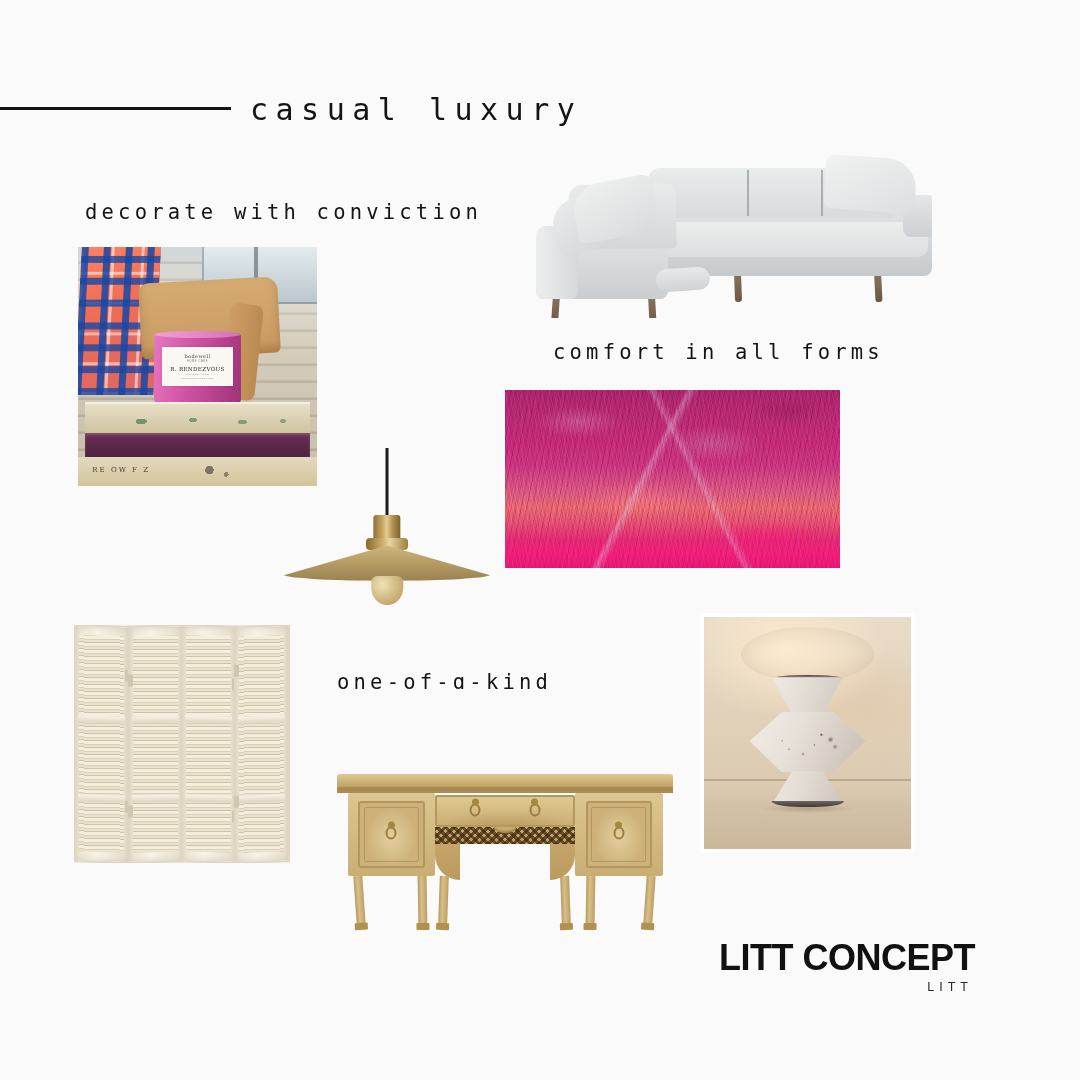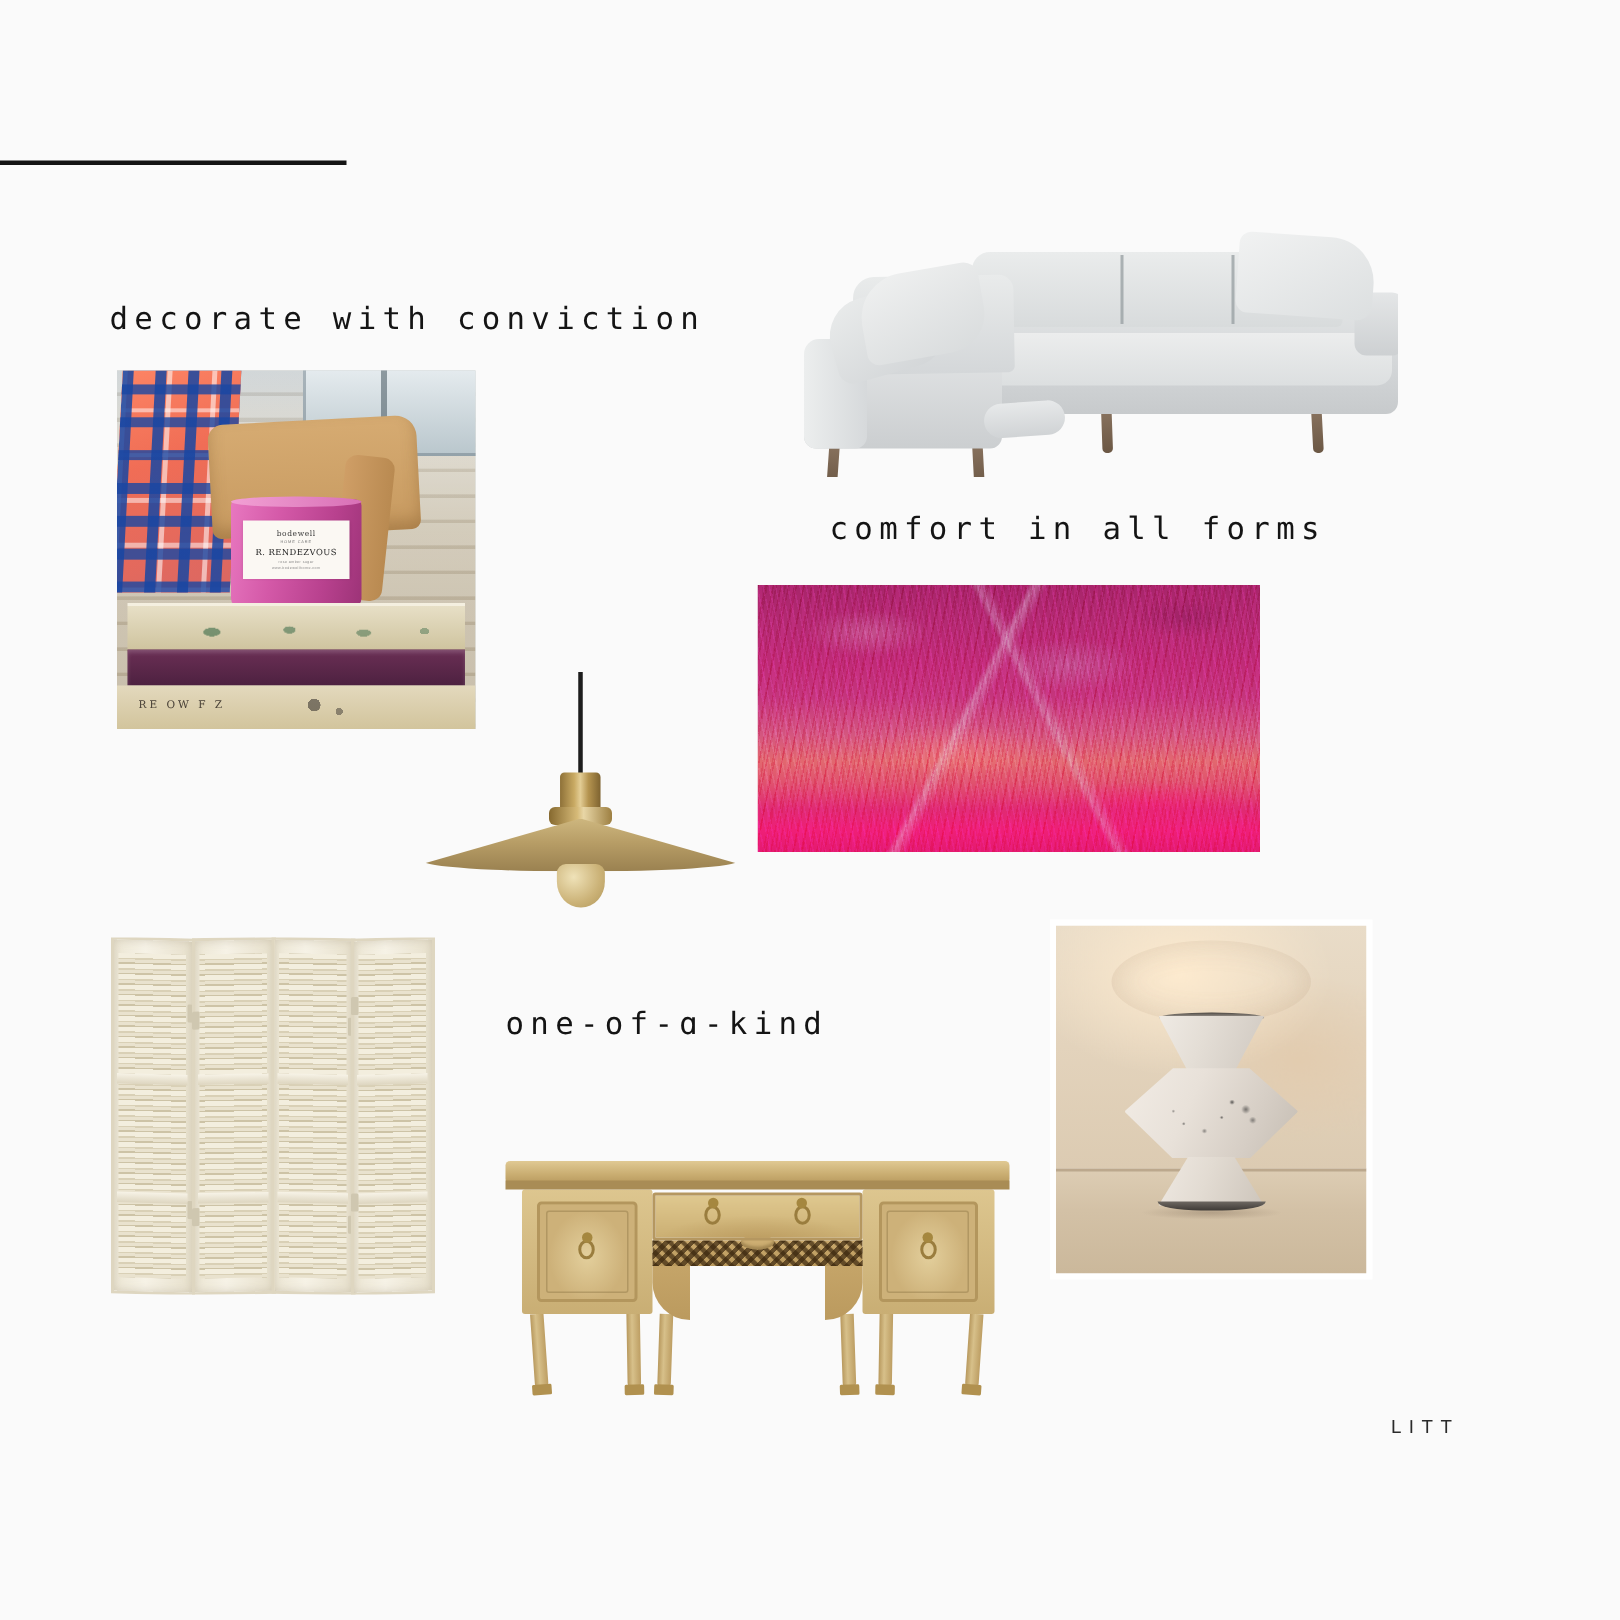--- a/index.html
+++ b/index.html
@@ -496,22 +496,23 @@
     background: radial-gradient(ellipse at center, rgba(120,100,80,.35), transparent 70%);
   }
 </style>
 </head>
 <body>
 
 <div id="board" style="background: rgb(250, 250, 250);">
 
   <div class="rule" style="left:0; top:107px; width:231px; height:3px;"></div>
 
-
-  <div class="mono-label tagline" style="left:73px; top:200px;">decorate with conviction</div>
+  <div class="mono-label title" style="left:250px; top:92px;">casual luxury</div>
+
+  <div class="mono-label tagline" style="left:85px; top:200px;">decorate with conviction</div>
 
   <div class="mono-label tagline" style="left:337px; top:670px;">one-of-ɑ-kind</div>
 
   <div class="mono-label tagline" style="left:553px; top:340px;">comfort in all forms</div>
 
   <div class="tile" id="photo-candle">
     <div class="bg-wall"></div>
     <div class="wall-planks"></div>
     <div class="window"></div>
     <div class="plaid"></div>
@@ -665,16 +666,17 @@
       <div class="vs-neck"></div>
       <div class="vs-bowl">
         <div class="vs-speck"></div>
       </div>
       <div class="vs-foot"></div>
       <div class="vs-base"></div>
     </div>
   </div>
 
   <div id="logo" style="left:700px; top:940px; width:275px;">
+    <span class="logo-main">LITT CONCEPT</span>
     <span class="logo-sub">LITT</span>
   </div>
 
 </div>
 
 </body></html>

